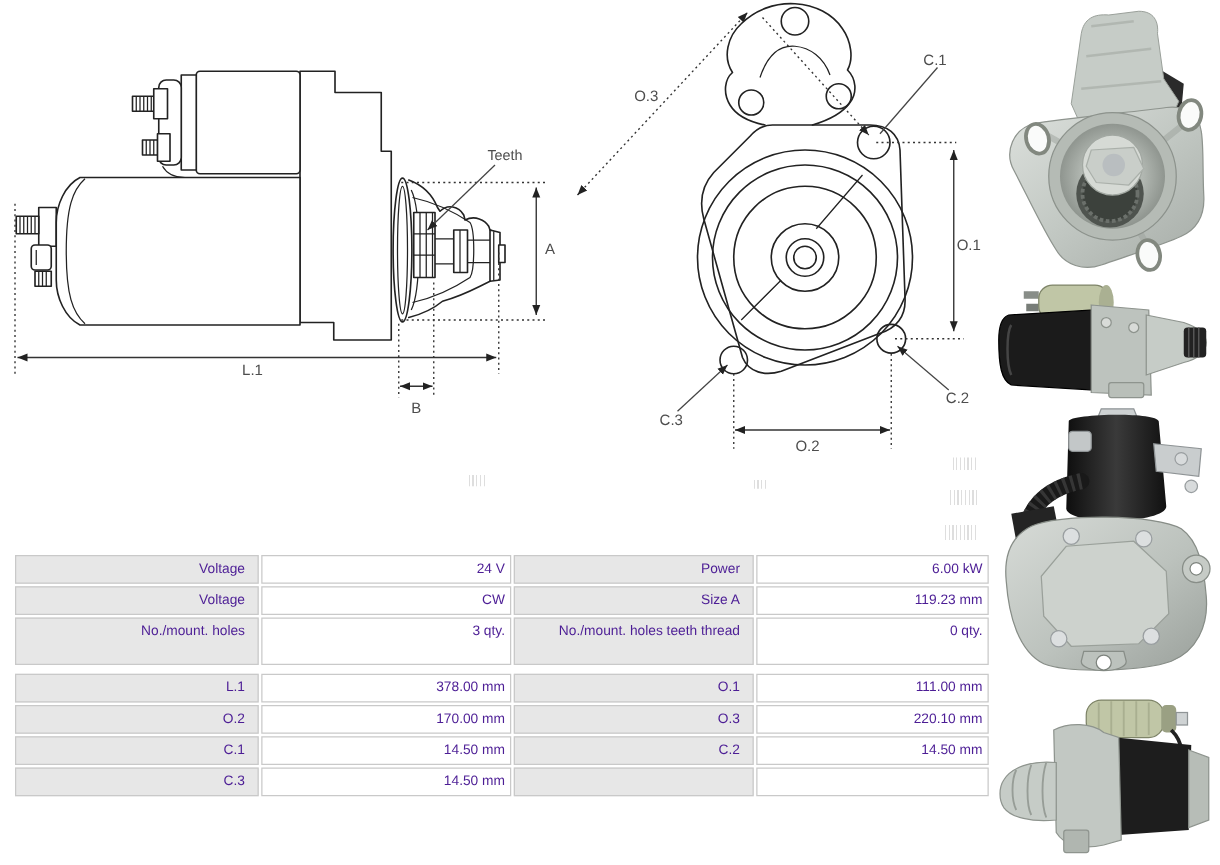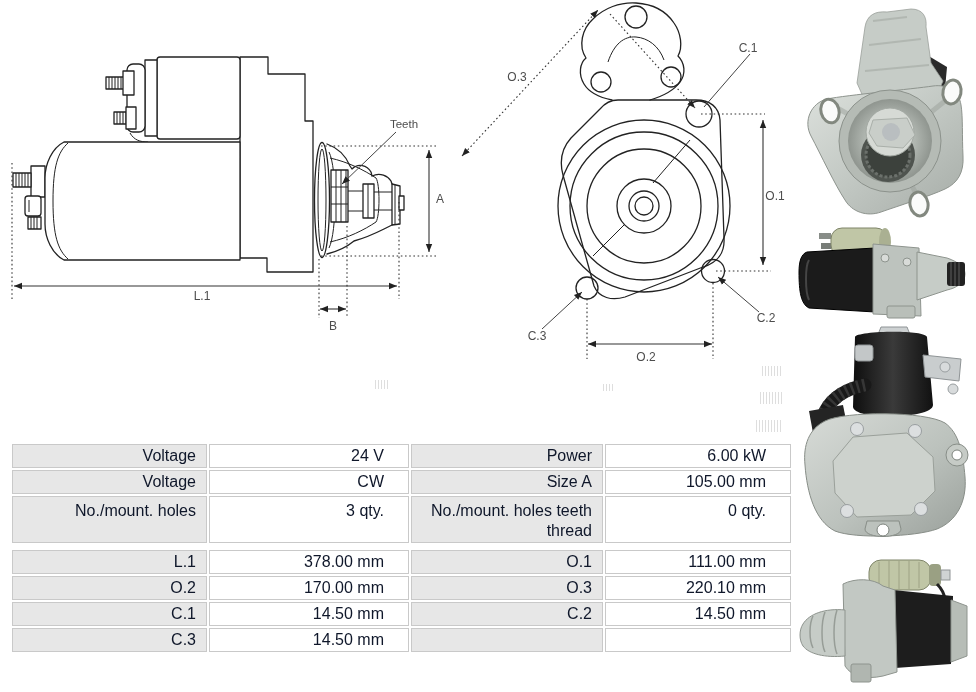--- a/index.html
+++ b/index.html
@@ -46,31 +46,31 @@
   .tables { position: absolute; left: 10px; top: 442px; width: 783px; }
   table.spec {
     width: 783px;
     border-collapse: separate;
     border-spacing: 2px;
     table-layout: fixed;
   }
   table.spec + table.spec { margin-top: 3px; }
   table.spec td {
     border: 1px solid #c9c9c9;
-    font-size: 16px;
-    color: #0f172a;
+    font-size: 11px;
+    color: #4c1d95;
     text-align: right;
     vertical-align: middle;
     height: 23px;
     padding: 1px 10px 1px 4px;
     line-height: 1.25;
   }
   table.spec td.lbl { background: #e7e7e7; }
-  table.spec td.val { background: #ffffff; padding-right: 24px; }
-  table.spec tr.tall td { height: 22px; vertical-align: top; padding-top: 4px; }
+  table.spec td.val { background: #ffffff; padding-right: 4px; }
+  table.spec tr.tall td { height: 38px; vertical-align: top; padding-top: 4px; }
   col.c1 { width: 195px; }
   col.c2 { width: 200px; }
   col.c3 { width: 192px; }
   col.c4 { width: 186px; }
 </style>
 </head>
 <body>
 
 <div class="page">
 
@@ -337,21 +337,21 @@
         <tr>
           <td class="lbl">Voltage</td>
           <td class="val">24 V</td>
           <td class="lbl">Power</td>
           <td class="val">6.00 kW</td>
         </tr>
         <tr>
           <td class="lbl">Voltage</td>
           <td class="val">CW</td>
           <td class="lbl">Size A</td>
-          <td class="val">105.00 mm</td>
+          <td class="val">119.23 mm</td>
         </tr>
         <tr class="tall">
           <td class="lbl">No./mount. holes</td>
           <td class="val">3 qty.</td>
           <td class="lbl">No./mount. holes teeth thread</td>
           <td class="val">0 qty.</td>
         </tr>
       </tbody>
     </table>
 

